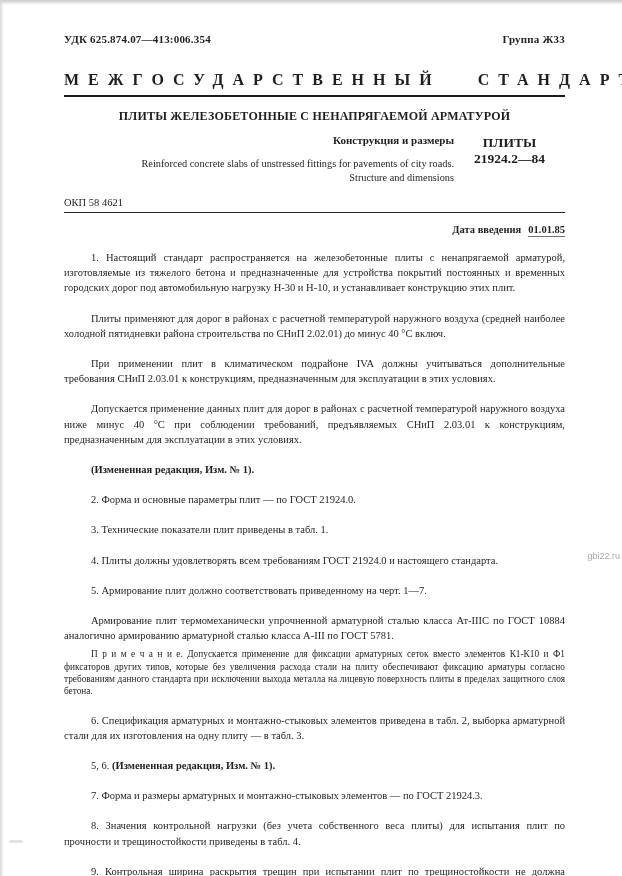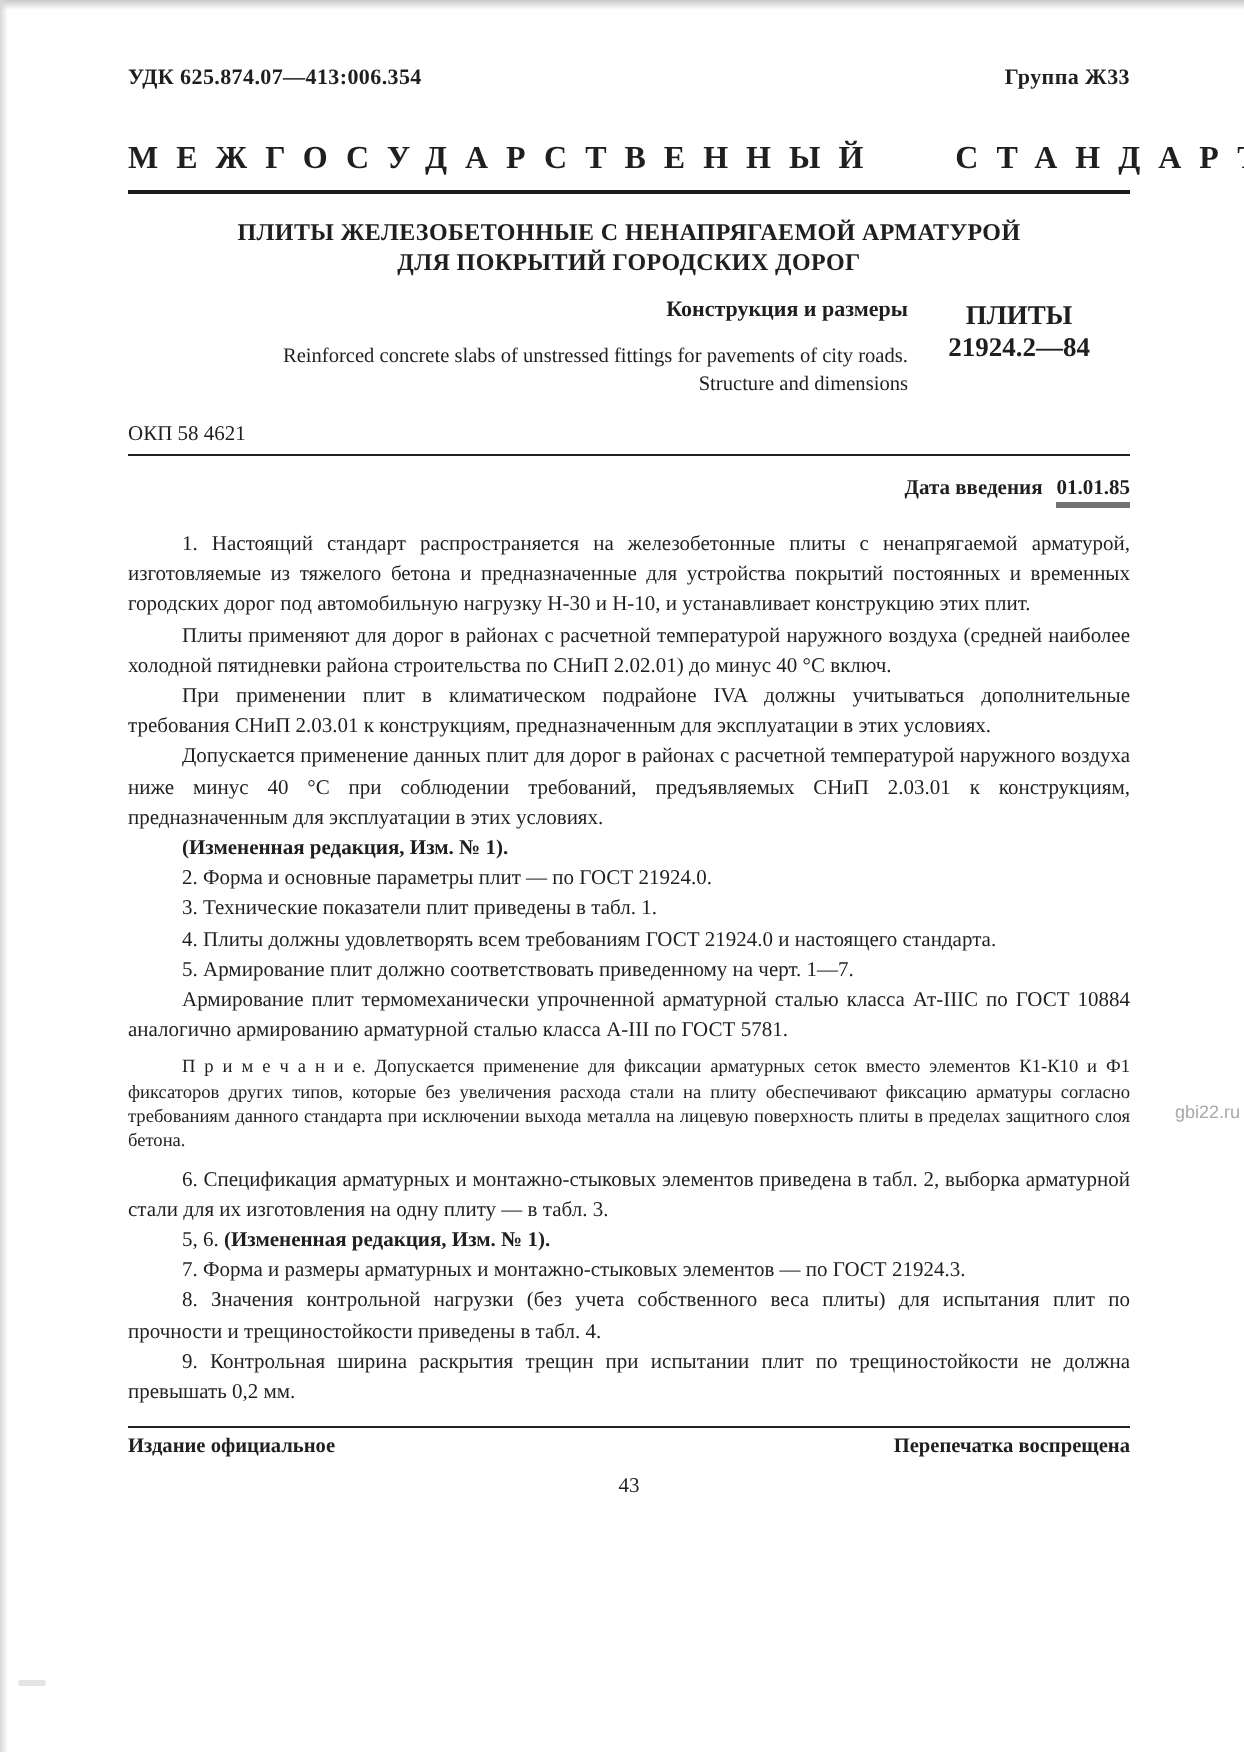--- a/index.html
+++ b/index.html
@@ -44,23 +44,23 @@
   .sub-left { width:390px; text-align:right; }
   .subtitle { font-weight:bold; font-size:11px; }
   .title-en { margin-top:11px; font-size:10.3px; line-height:13.5px; }
   .gost-block {
     flex:1; text-align:center; font-weight:bold;
     font-size:13.5px; line-height:16px; padding-top:1px;
   }
   .okp { margin-top:13px; font-size:10.5px; }
   .mid-rule { margin-top:4px; border-top:1.6px solid #222; }
   .date-row { margin-top:11px; text-align:right; font-weight:bold; font-size:10.5px; }
-  .date-value { border-bottom:3px solid #737373; padding-bottom:1px; margin-left:7px; }
+  .date-value { border-bottom:1px solid #737373; padding-bottom:1px; margin-left:7px; }
   .body-text { margin-top:15px; font-size:10.5px; line-height:15.2px; text-align:justify; }
-  .para { text-indent:27px; }
+  .para { text-indent:27px;margin-top:15px; }
   .para.bold { font-weight:bold; }
   .mixed-bold { font-weight:bold; }
   .note { font-size:9.3px; line-height:12.3px; margin:5px 0; text-indent:27px; }
   .footer-rule { margin-top:9px; border-top:1.6px solid #222; }
   .footer-row {
     display:flex; justify-content:space-between;
     margin-top:4px; font-weight:bold; font-size:10.3px;
   }
   .page-num { margin-top:9px; text-align:center; font-size:10.5px; }
   .watermark {
@@ -82,21 +82,20 @@
     <span>УДК 625.874.07—413:006.354</span>
     <span>Группа Ж33</span>
   </div>
 
   <div class="std-type">МЕЖГОСУДАРСТВЕННЫЙ СТАНДАРТ</div>
 
   <div class="thick-rule"></div>
 
   <div class="doc-title">
     <div>ПЛИТЫ ЖЕЛЕЗОБЕТОННЫЕ С НЕНАПРЯГАЕМОЙ АРМАТУРОЙ</div>
-    <div>ДЛЯ ПОКРЫТИЙ ГОРОДСКИХ ДОРОГ</div>
   </div>
 
   <div class="sub-row">
     <div class="sub-left">
       <div class="subtitle">Конструкция и размеры</div>
       <div class="title-en">
         <div>Reinforced concrete slabs of unstressed fittings for pavements of city roads.</div>
         <div>Structure and dimensions</div>
       </div>
     </div>

